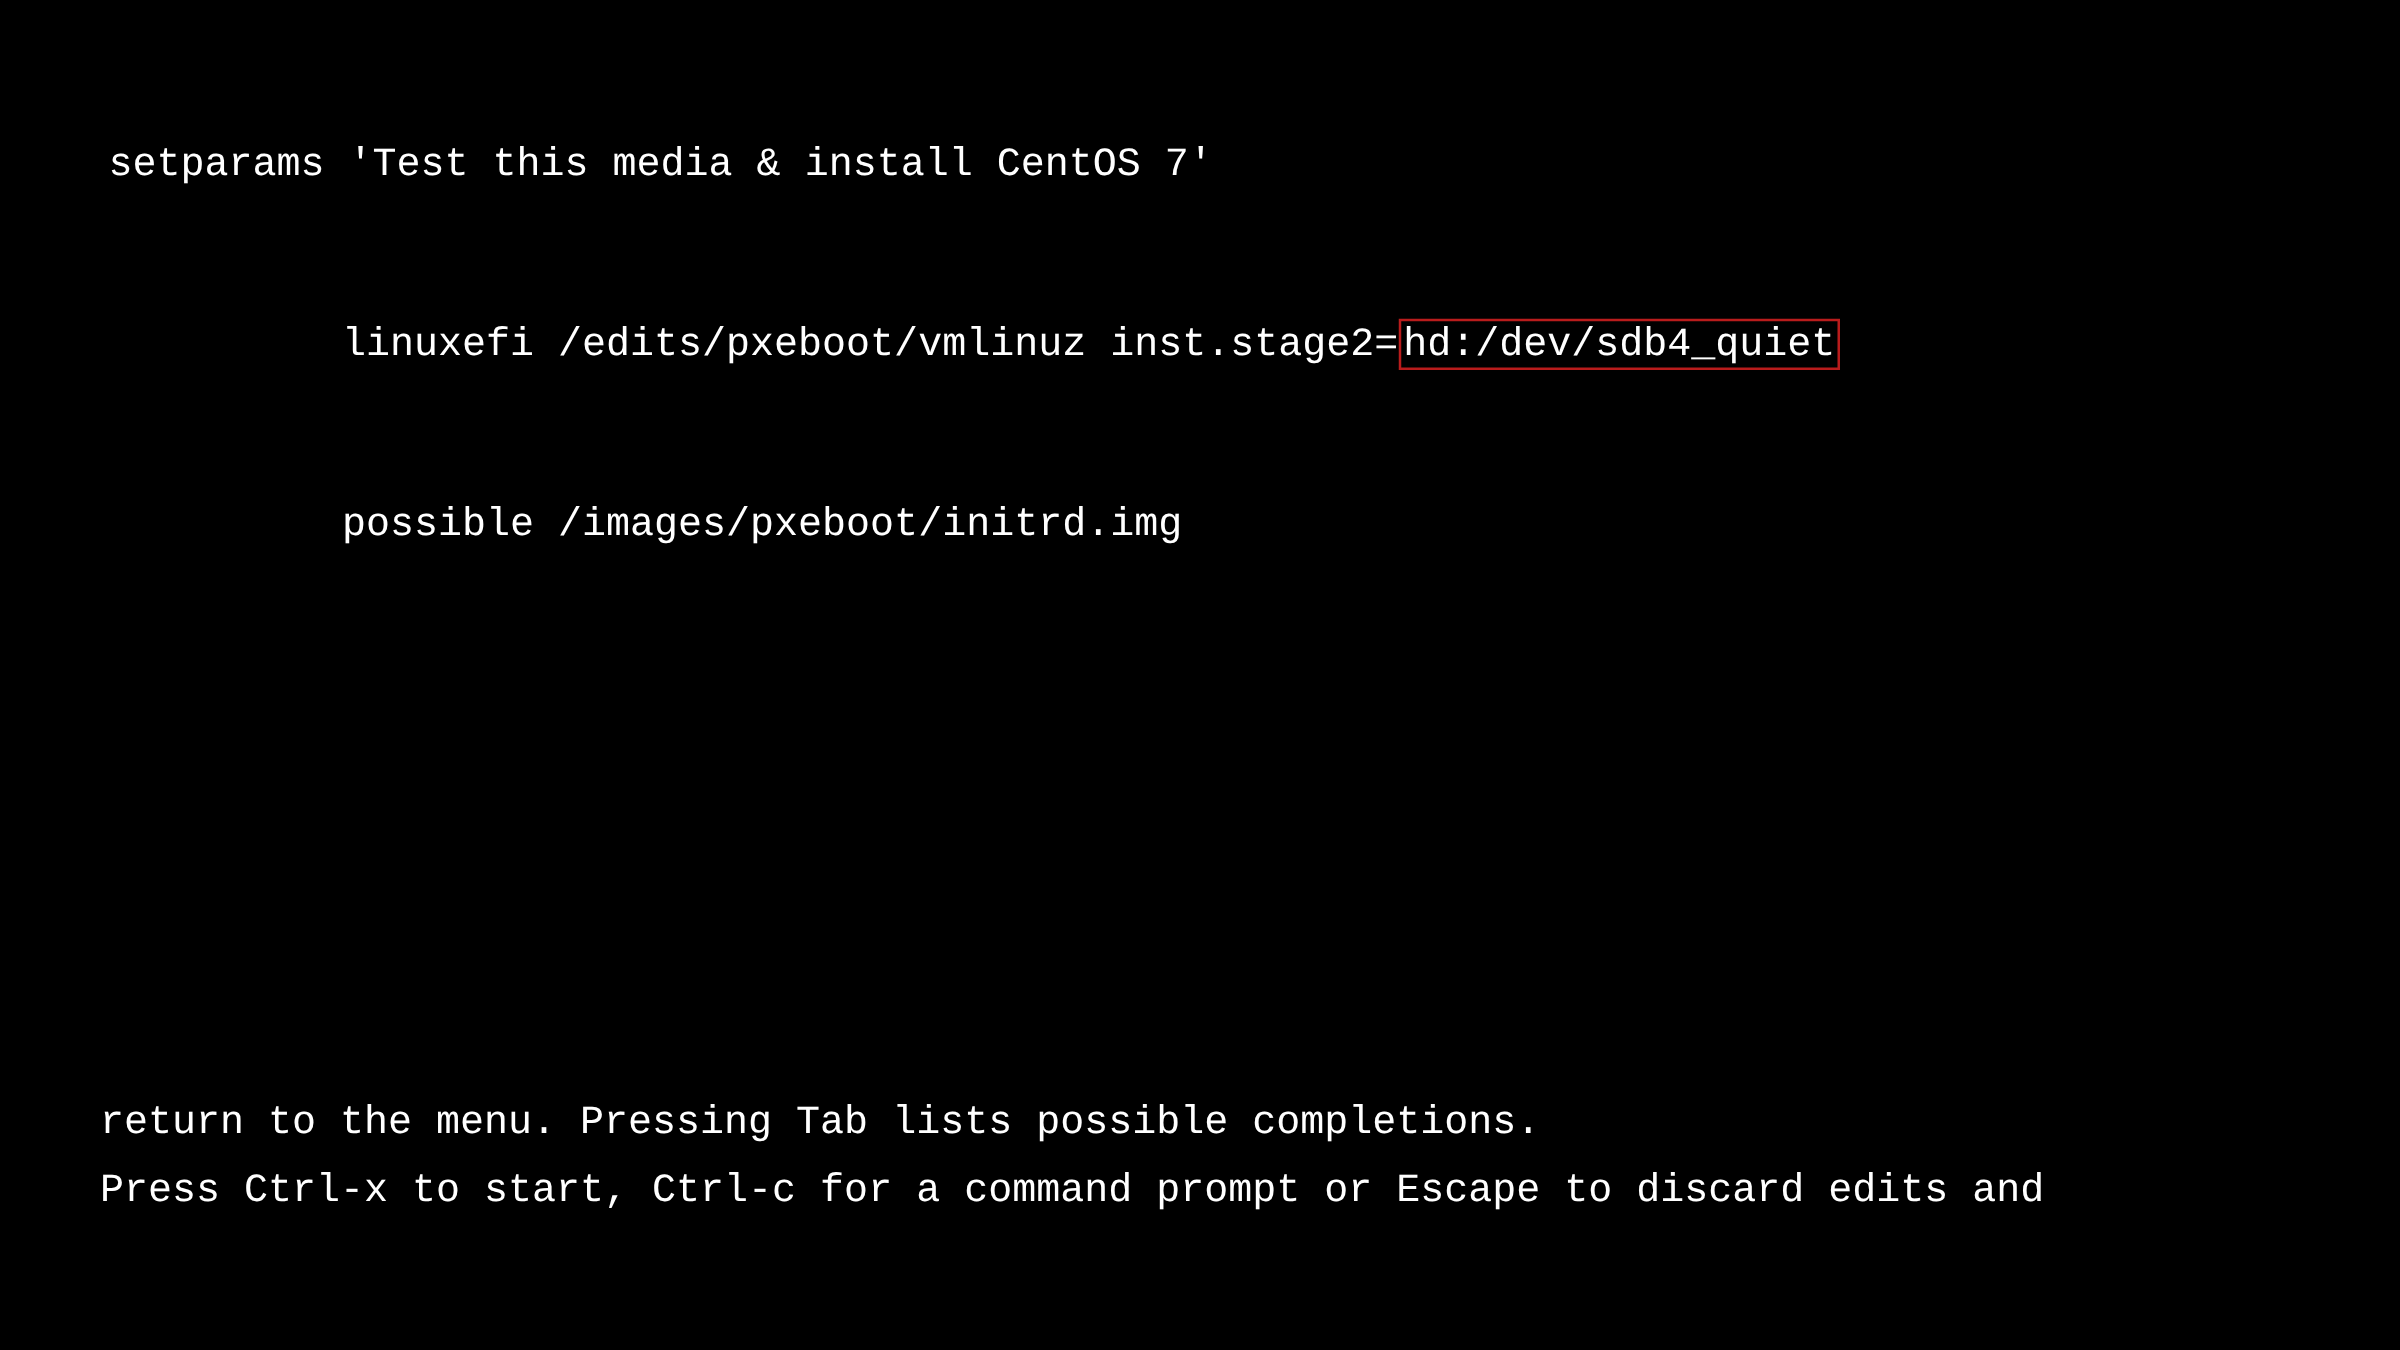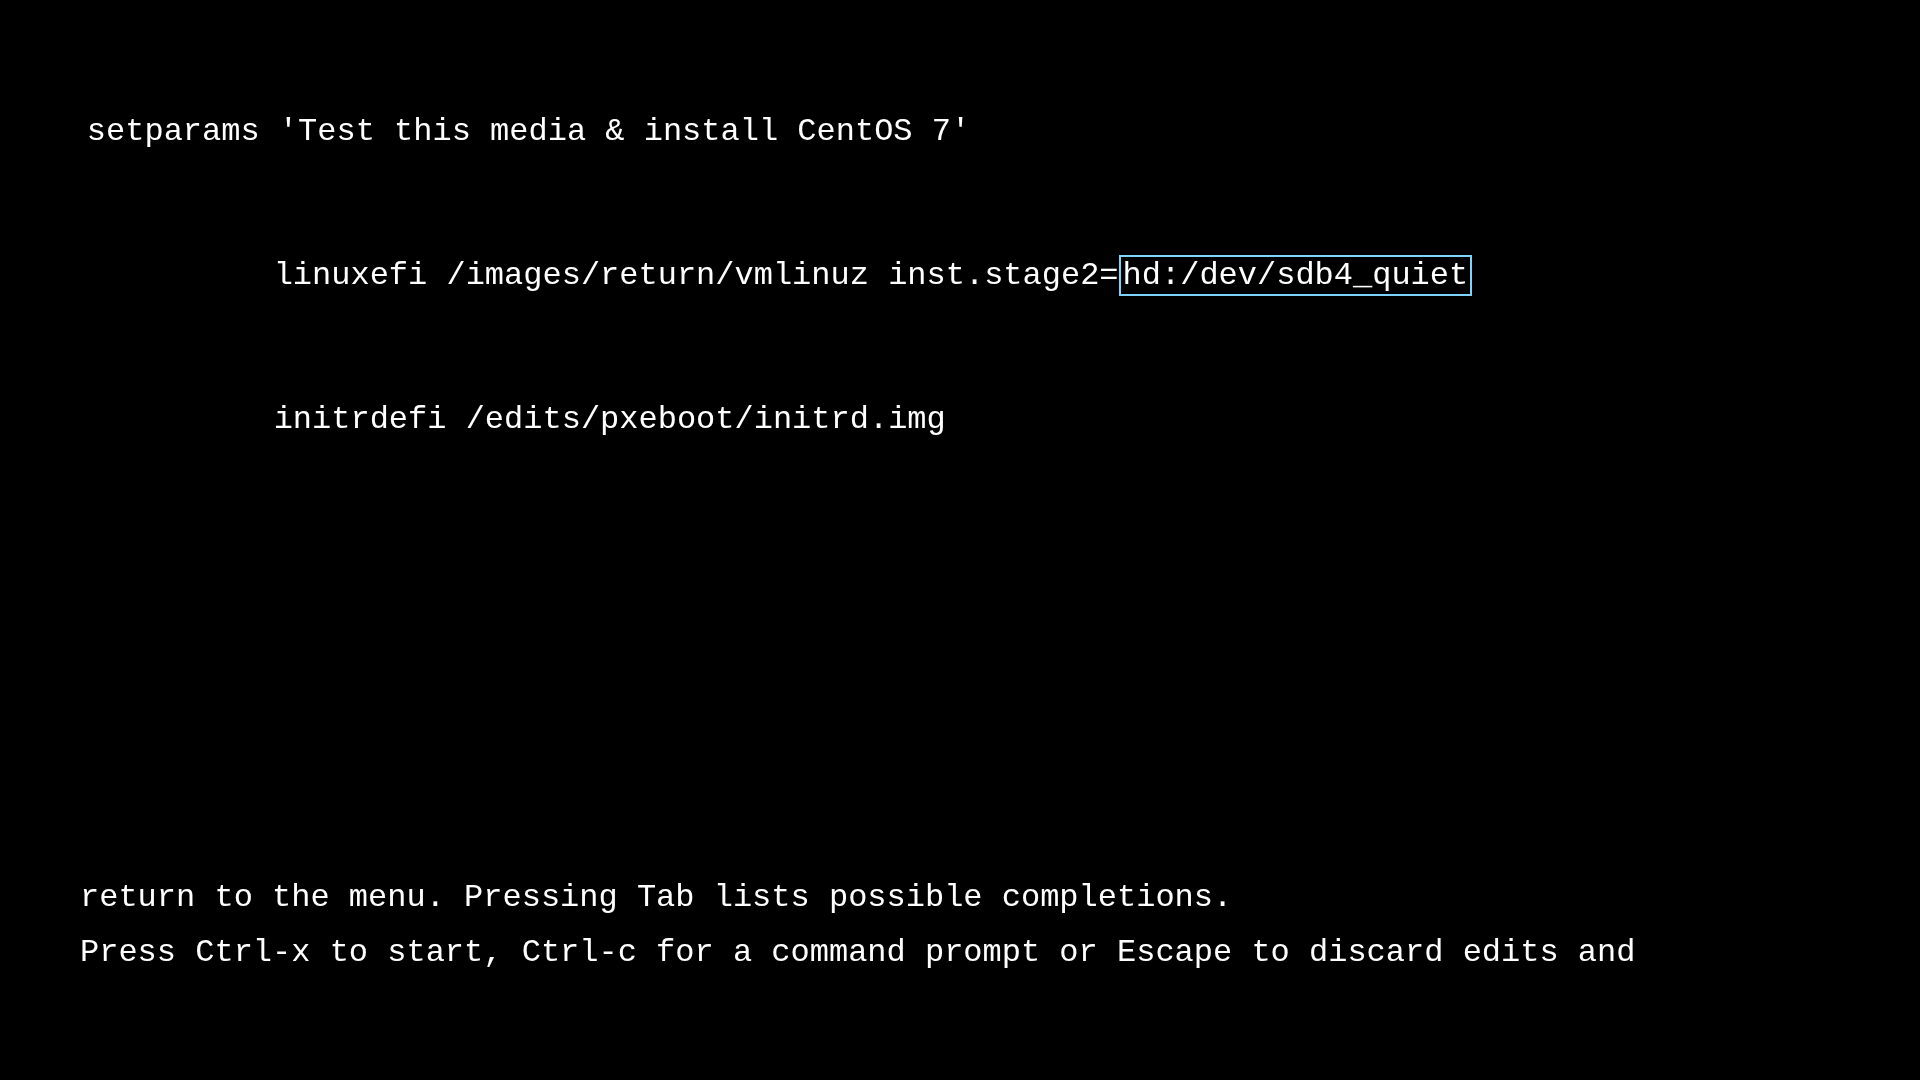--- a/index.html
+++ b/index.html
@@ -36,21 +36,21 @@
     }
 
     .line-indent {
       white-space: pre;
       line-height: 1.5;
       padding: 0 10px;
       padding-left: 120px;
     }
 
     .highlighted-segment {
-      border: 2px solid #7dd3fc;
+      border: 2px solid #b91c1c;
       padding: 0 2px;
       display: inline;
     }
 
     .bottom-help {
       position: absolute;
       bottom: 100px;
       left: 0;
       padding: 0 80px;
     }
@@ -61,23 +61,23 @@
     }
   </style>
 </head>
 <body>
 
 <div class="terminal-content">
   <div class="line">
     <span>setparams 'Test this media &amp; install CentOS 7'</span>
   </div>
   <div class="line-indent">
-    <span>    linuxefi /images/return/vmlinuz inst.stage2=</span><span class="highlighted-segment">hd:/dev/sdb4_quiet</span>
+    <span>    linuxefi /edits/pxeboot/vmlinuz inst.stage2=</span><span class="highlighted-segment">hd:/dev/sdb4_quiet</span>
   </div>
   <div class="line-indent">
-    <span>    initrdefi /edits/pxeboot/initrd.img</span>
+    <span>    possible /images/pxeboot/initrd.img</span>
   </div>
 </div>
 
 <div class="bottom-help">
   <div class="help-line">return to the menu. Pressing Tab lists possible completions.</div>
   <div class="help-line">Press Ctrl-x to start, Ctrl-c for a command prompt or Escape to discard edits and</div>
 </div>
 
 </body></html>

